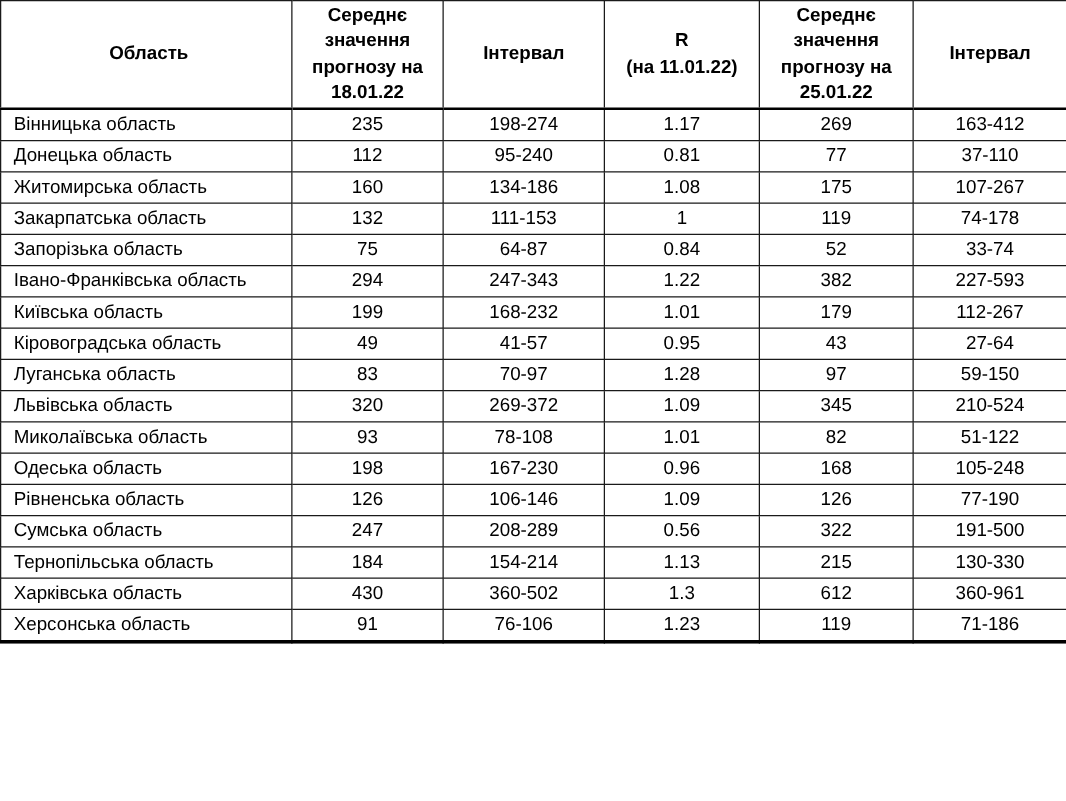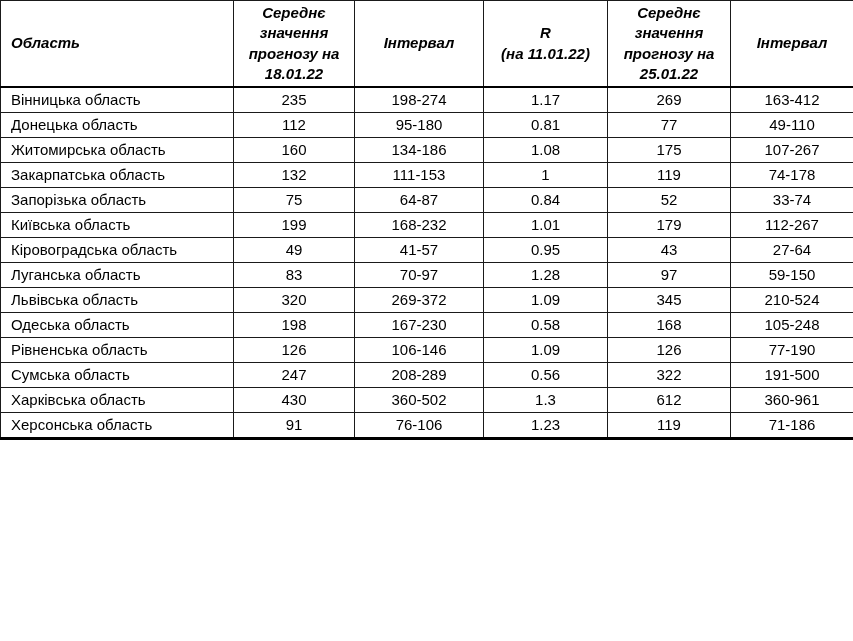--- a/index.html
+++ b/index.html
@@ -26,24 +26,23 @@
     background: #ffffff;
   }
   table.forecast thead th {
     font-weight: bold;
     height: 85px;
     text-align: center;
     vertical-align: middle;
     white-space: pre-line;
     line-height: 1.35;
     border-bottom: 2px solid #000000;
-    font-style: italic;
   }
   table.forecast thead th.region-col {
-    text-align: left;
+    text-align: center;
     padding-left: 10px;
   }
   table.forecast tbody td {
     height: 24px;
     text-align: center;
     vertical-align: middle;
     line-height: 1.1;
   }
   table.forecast tbody td.region {
     text-align: left;
@@ -88,24 +87,24 @@
         <td class="region">Вінницька область</td>
         <td>235</td>
         <td>198-274</td>
         <td>1.17</td>
         <td>269</td>
         <td>163-412</td>
       </tr>
       <tr>
         <td class="region">Донецька область</td>
         <td>112</td>
-        <td>95-180</td>
+        <td>95-240</td>
         <td>0.81</td>
         <td>77</td>
-        <td>49-110</td>
+        <td>37-110</td>
       </tr>
       <tr>
         <td class="region">Житомирська область</td>
         <td>160</td>
         <td>134-186</td>
         <td>1.08</td>
         <td>175</td>
         <td>107-267</td>
       </tr>
       <tr>
@@ -118,20 +117,28 @@
       </tr>
       <tr>
         <td class="region">Запорізька область</td>
         <td>75</td>
         <td>64-87</td>
         <td>0.84</td>
         <td>52</td>
         <td>33-74</td>
       </tr>
       <tr>
+        <td class="region">Івано-Франківська область</td>
+        <td>294</td>
+        <td>247-343</td>
+        <td>1.22</td>
+        <td>382</td>
+        <td>227-593</td>
+      </tr>
+      <tr>
         <td class="region">Київська область</td>
         <td>199</td>
         <td>168-232</td>
         <td>1.01</td>
         <td>179</td>
         <td>112-267</td>
       </tr>
       <tr>
         <td class="region">Кіровоградська область</td>
         <td>49</td>
@@ -150,44 +157,60 @@
       </tr>
       <tr>
         <td class="region">Львівська область</td>
         <td>320</td>
         <td>269-372</td>
         <td>1.09</td>
         <td>345</td>
         <td>210-524</td>
       </tr>
       <tr>
+        <td class="region">Миколаївська область</td>
+        <td>93</td>
+        <td>78-108</td>
+        <td>1.01</td>
+        <td>82</td>
+        <td>51-122</td>
+      </tr>
+      <tr>
         <td class="region">Одеська область</td>
         <td>198</td>
         <td>167-230</td>
-        <td>0.58</td>
+        <td>0.96</td>
         <td>168</td>
         <td>105-248</td>
       </tr>
       <tr>
         <td class="region">Рівненська область</td>
         <td>126</td>
         <td>106-146</td>
         <td>1.09</td>
         <td>126</td>
         <td>77-190</td>
       </tr>
       <tr>
         <td class="region">Сумська область</td>
         <td>247</td>
         <td>208-289</td>
         <td>0.56</td>
         <td>322</td>
         <td>191-500</td>
       </tr>
       <tr>
+        <td class="region">Тернопільська область</td>
+        <td>184</td>
+        <td>154-214</td>
+        <td>1.13</td>
+        <td>215</td>
+        <td>130-330</td>
+      </tr>
+      <tr>
         <td class="region">Харківська область</td>
         <td>430</td>
         <td>360-502</td>
         <td>1.3</td>
         <td>612</td>
         <td>360-961</td>
       </tr>
       <tr>
         <td class="region">Херсонська область</td>
         <td>91</td>

